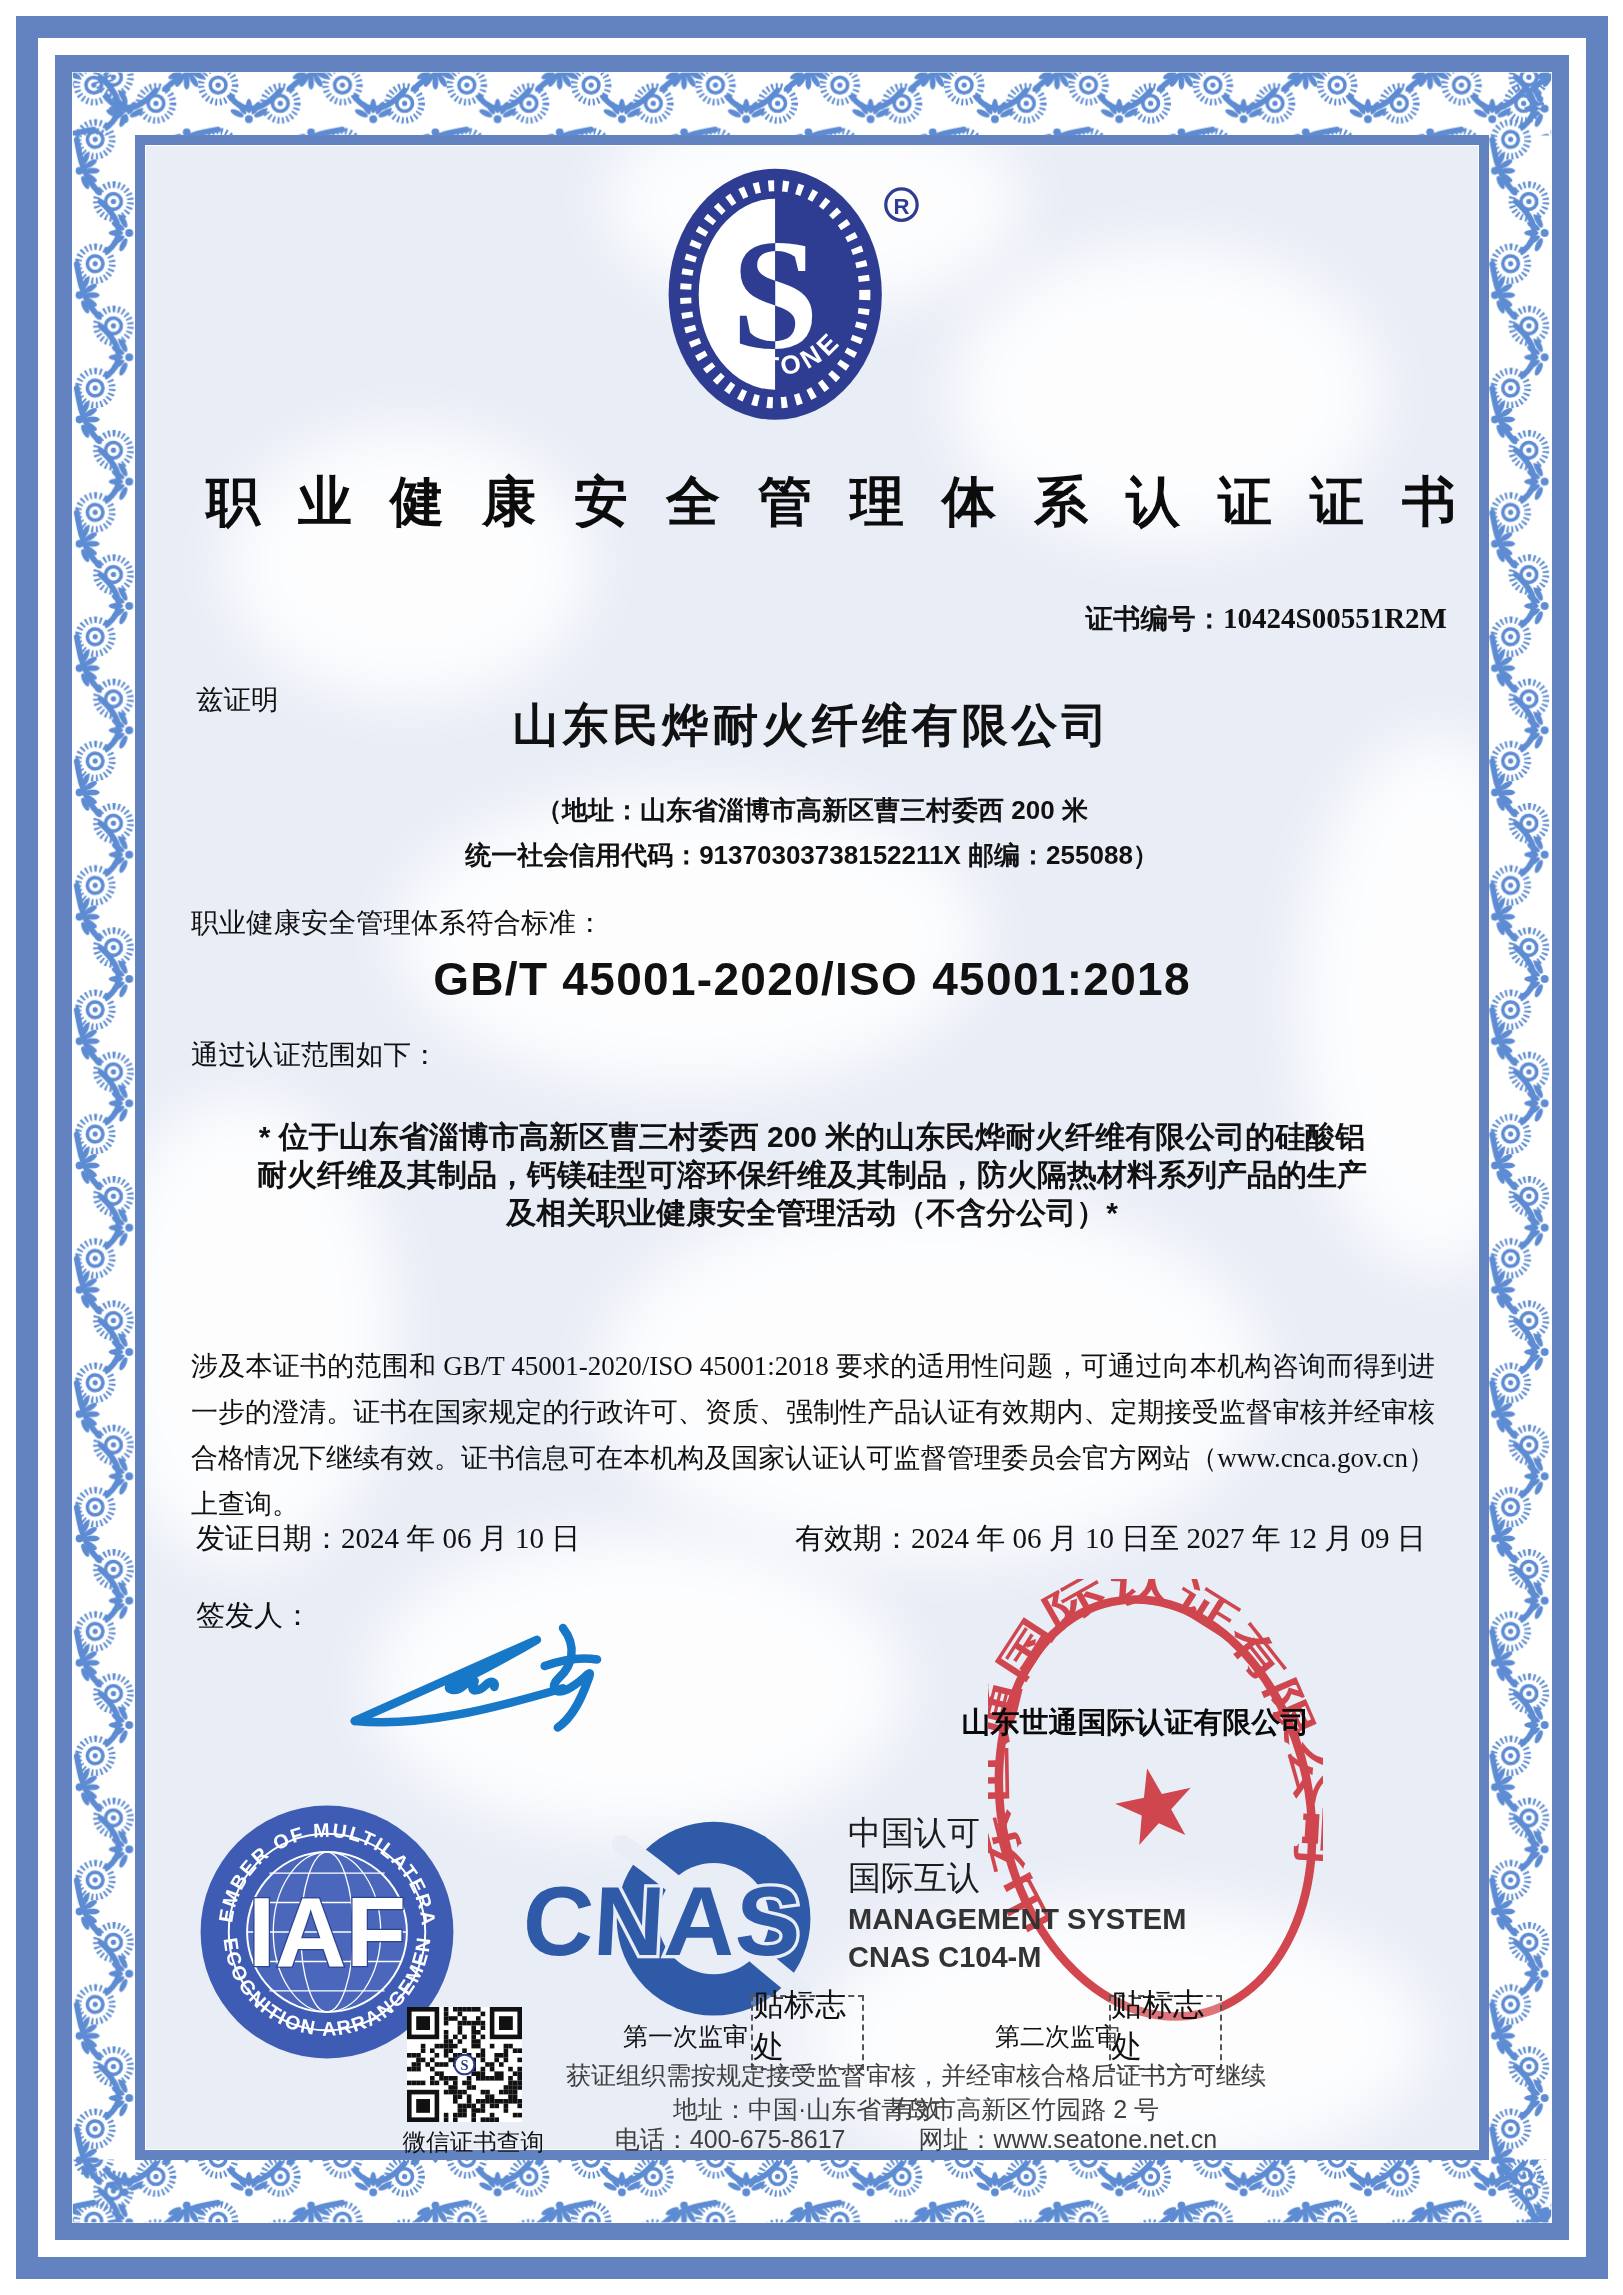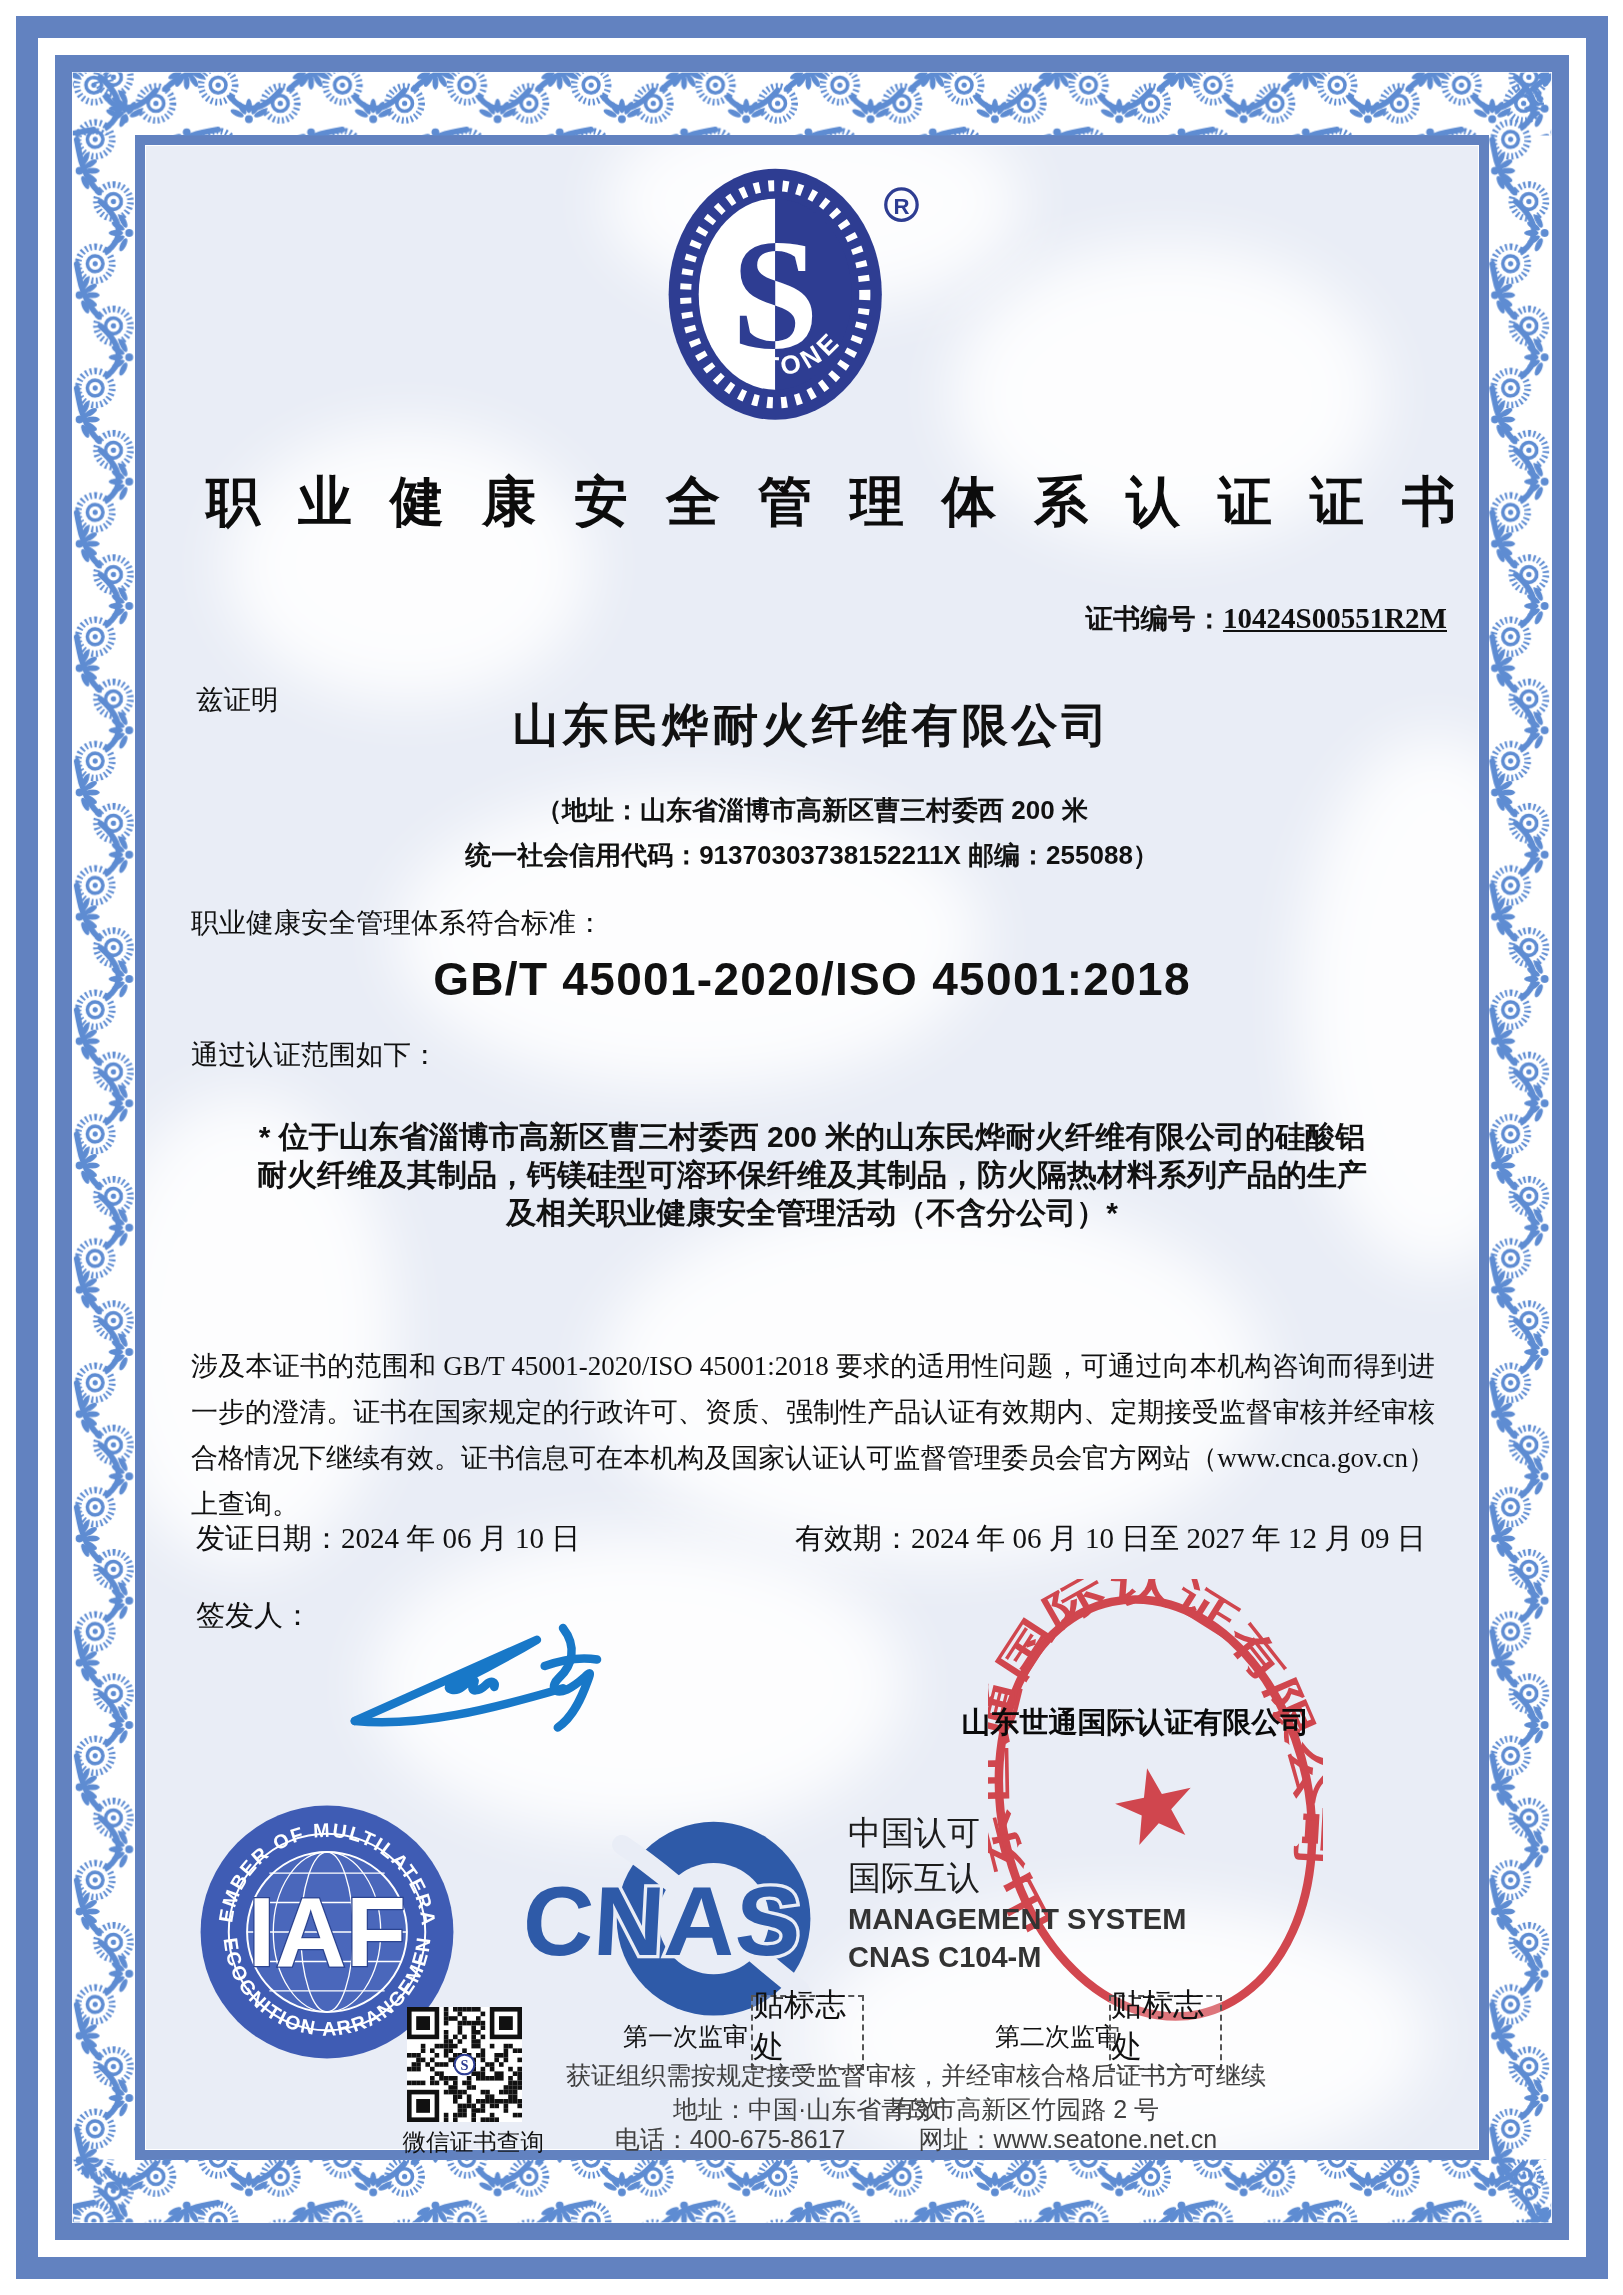--- a/index.html
+++ b/index.html
@@ -8,21 +8,21 @@
   .abs{position:absolute;}
   .band{position:absolute;border-style:solid;border-color:#6282c0;pointer-events:none;}
   #b1{inset:15.7px;border-width:22px;}
   #b2{inset:55px;border-width:17.7px;}
   #b3{inset:135px;border-width:10.5px;}
   #paper{position:absolute;inset:146px;background:#e9edf6;overflow:hidden;}
   .blob{position:absolute;background:rgba(255,255,255,.88);border-radius:50%;filter:blur(30px);}
   .serif{font-family:"Liberation Serif","DejaVu Serif",serif;}
   .hei{font-family:"Liberation Sans","DejaVu Sans",sans-serif;}
   .title{font-size:54px;font-weight:bold;letter-spacing:38px;padding-left:38px;text-align:center;width:100%;color:#0c0c0c;}
-  .certno{font-size:29px;font-weight:bold;text-decoration:underline;}
+  .certno{font-size:29px;font-weight:bold;}
   .company{font-size:46px;font-weight:bold;letter-spacing:3.9px;text-align:center;width:100%;}
   .centerline{text-align:center;width:100%;font-weight:bold;font-size:26px;}
   .label{font-size:27.5px;}
   .std{font-size:46px;font-weight:bold;text-align:center;width:100%;letter-spacing:1.3px;font-family:"Liberation Sans","DejaVu Sans",sans-serif;}
   .scope{font-size:30px;font-weight:bold;line-height:38px;text-align:center;font-family:"Liberation Sans","DejaVu Sans",sans-serif;}
   .legal{font-size:27px;line-height:46px;text-align:justify;}
   .dateline{font-size:29px;}
   .issuer{font-size:29px;font-weight:600;font-family:"Liberation Sans","DejaVu Sans",sans-serif;color:#0a0a0a;}
   .accr{font-size:33px;line-height:45px;color:#1c1c1c;font-family:"Liberation Sans","DejaVu Sans",sans-serif;}
   .accr-en{font-size:29px;line-height:38px;font-weight:bold;color:#333;font-family:"Liberation Sans","DejaVu Sans",sans-serif;}

